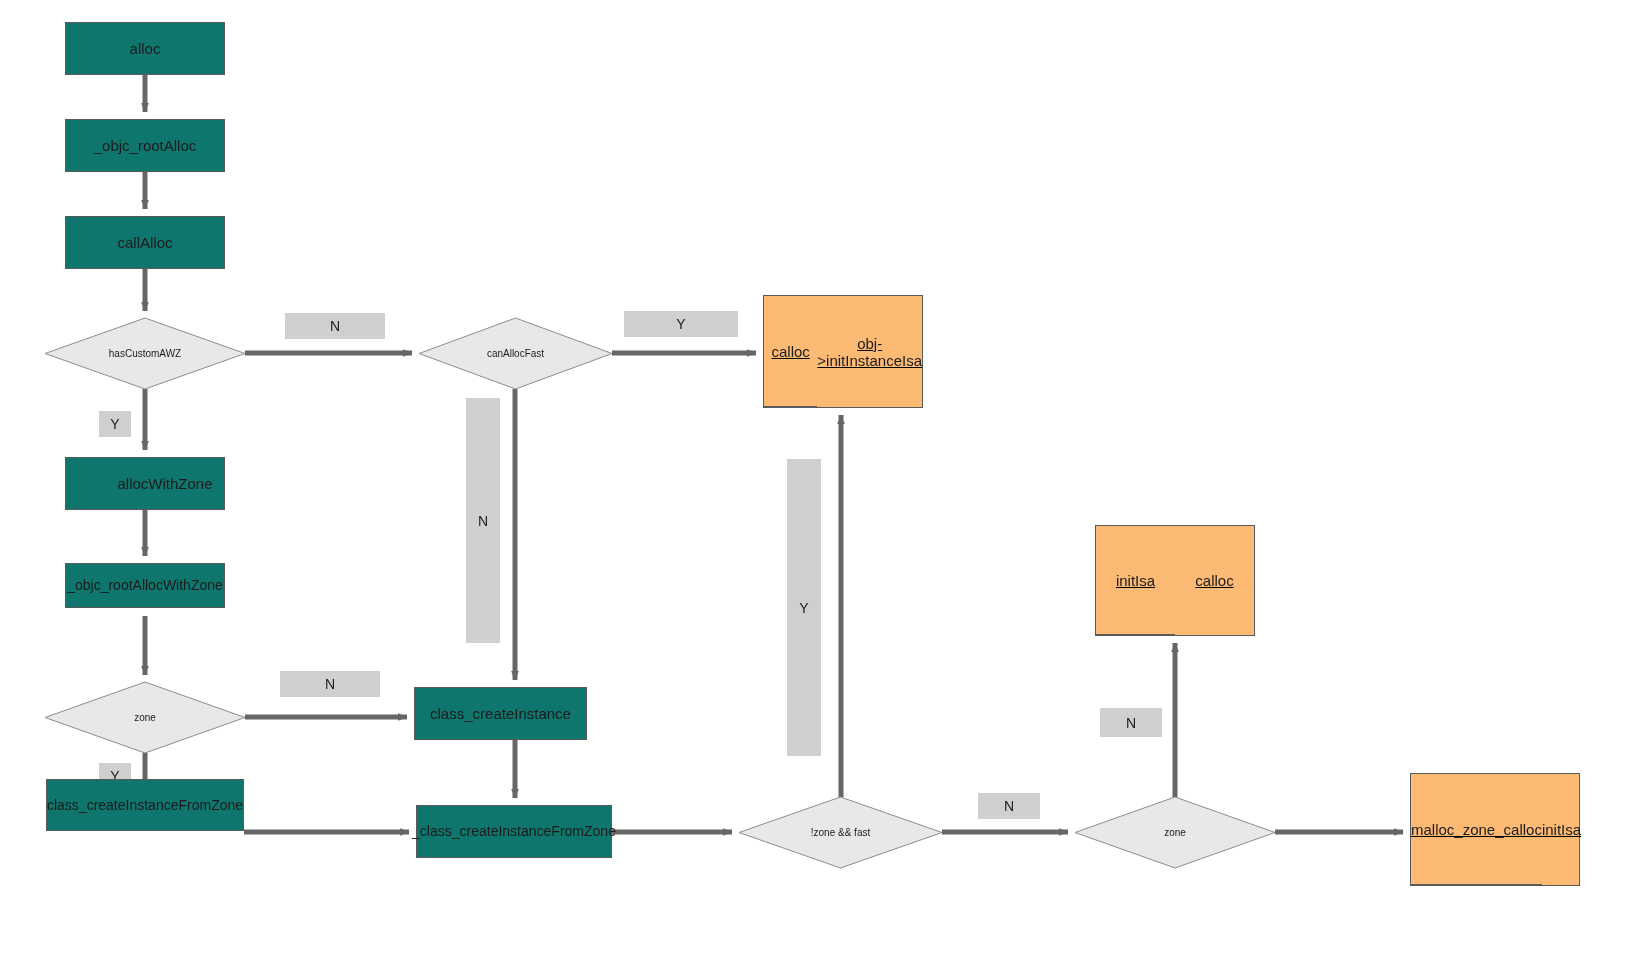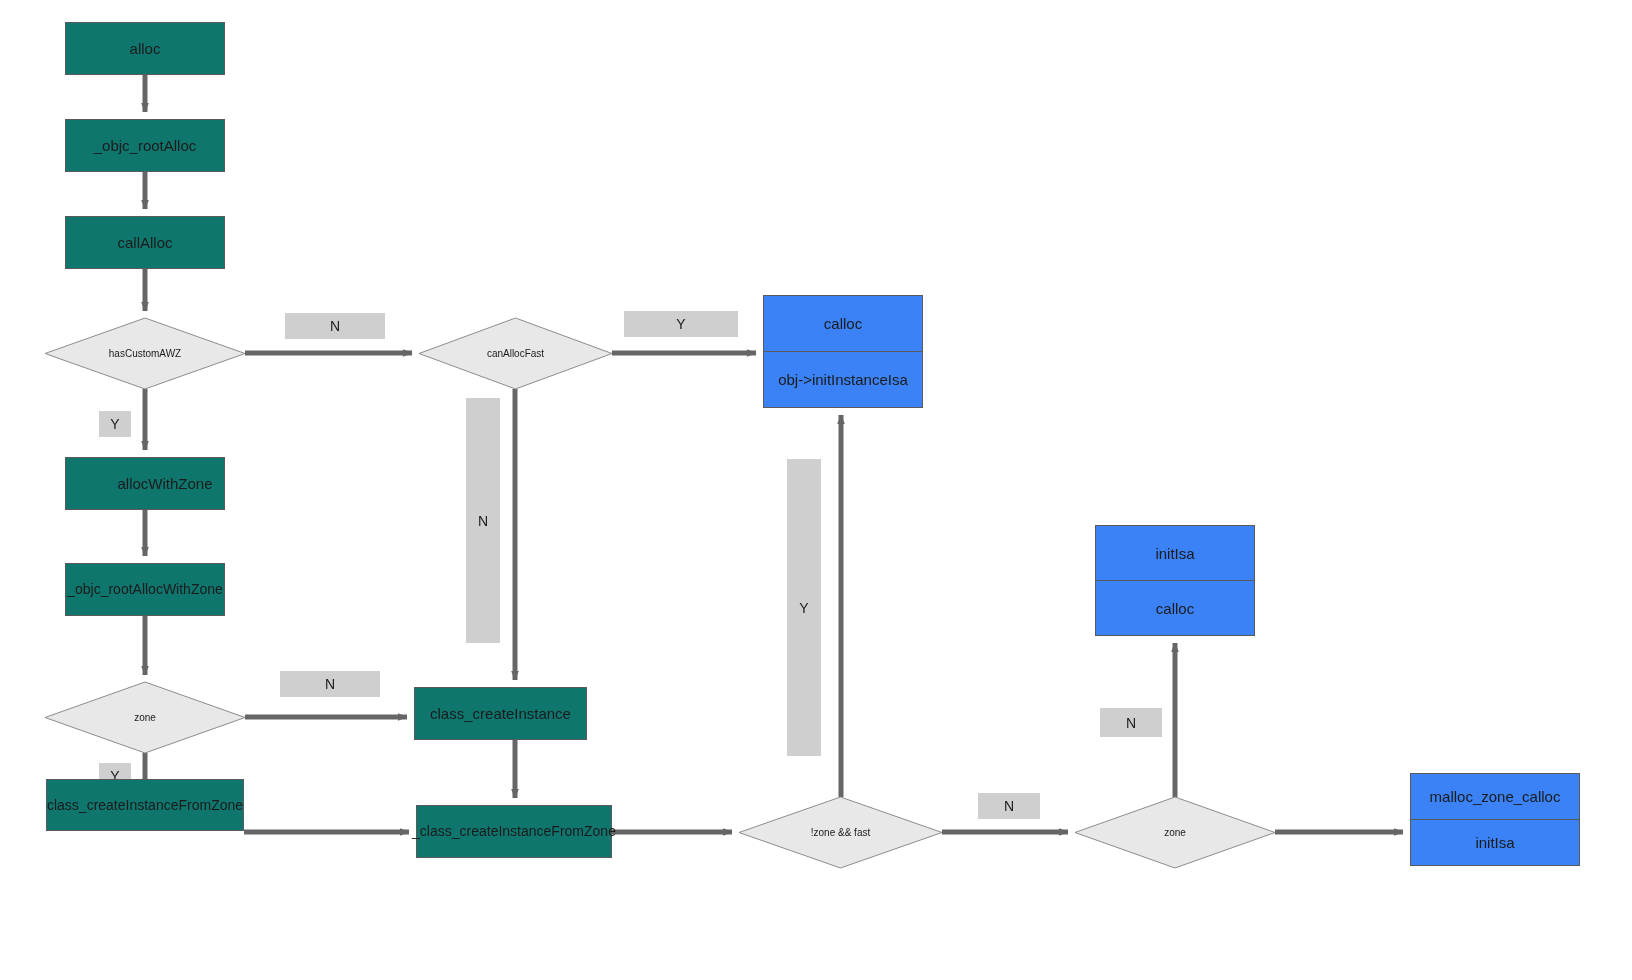--- a/index.html
+++ b/index.html
@@ -13,22 +13,22 @@
 
   
   .node{
     position:absolute;box-sizing:border-box;
     background:#0f766e;border:1px solid #5a5a5a;
     display:flex;align-items:center;justify-content:center;
     color:#1b1b1b;font-size:15px;line-height:1.2;text-align:center;
     z-index:3;
   }
   .split{
-    position:absolute;box-sizing:border-box;background:#3b82f6;
-    border:1px solid #5a5a5a;display:flex;flex-direction:column;z-index:3;
+    position:absolute;box-sizing:border-box;background:#fdba74;
+    border:1px solid #5a5a5a;display:flex;flex-direction:row;z-index:3;text-decoration:underline;
   }
   .split .half{
     flex:1 1 50%;display:flex;align-items:center;justify-content:center;
     color:#1b1b1b;font-size:15px;text-align:center;
   }
   .split .half.top{border-bottom:1px solid #5a5a5a;}
 
   
   .diamond{position:absolute;z-index:3;}
   .diamond svg{position:absolute;left:0;top:0;overflow:visible;}
@@ -105,21 +105,21 @@
   </div>
 
   <div class="node" style="left:65px;top:216px;width:160px;height:53px;">
     <span>callAlloc</span>
   </div>
 
   <div class="node" style="left:65px;top:457px;width:160px;height:53px;padding-left:40px;">
     <span>allocWithZone</span>
   </div>
 
-  <div class="node" style="left:65px;top:563px;width:160px;height:53px;font-size:14px;">
+  <div class="node" style="left:65px;top:563px;width:160px;height:45px;font-size:14px;">
     <span>_objc_rootAllocWithZone</span>
   </div>
 
   <div class="node" style="left:46px;top:779px;width:198px;height:52px;font-size:14px;">
     <span>class_createInstanceFromZone</span>
   </div>
 
   <div class="node" style="left:414px;top:687px;width:173px;height:53px;">
     <span>class_createInstance</span>
   </div>
@@ -139,21 +139,21 @@
 
   <div class="split" style="left:1095px;top:525px;width:160px;height:111px;">
     <div class="half top">
       <span>initIsa</span>
     </div>
     <div class="half">
       <span>calloc</span>
     </div>
   </div>
 
-  <div class="split" style="left:1410px;top:773px;width:170px;height:93px;">
+  <div class="split" style="left:1410px;top:773px;width:170px;height:113px;">
     <div class="half top">
       <span>malloc_zone_calloc</span>
     </div>
     <div class="half">
       <span>initIsa</span>
     </div>
   </div>
 
   <div class="diamond" style="left:45px;top:318px;width:200px;height:71px;">
     <svg width="200" height="71" viewBox="0 0 200 71" xmlns="http://www.w3.org/2000/svg">

